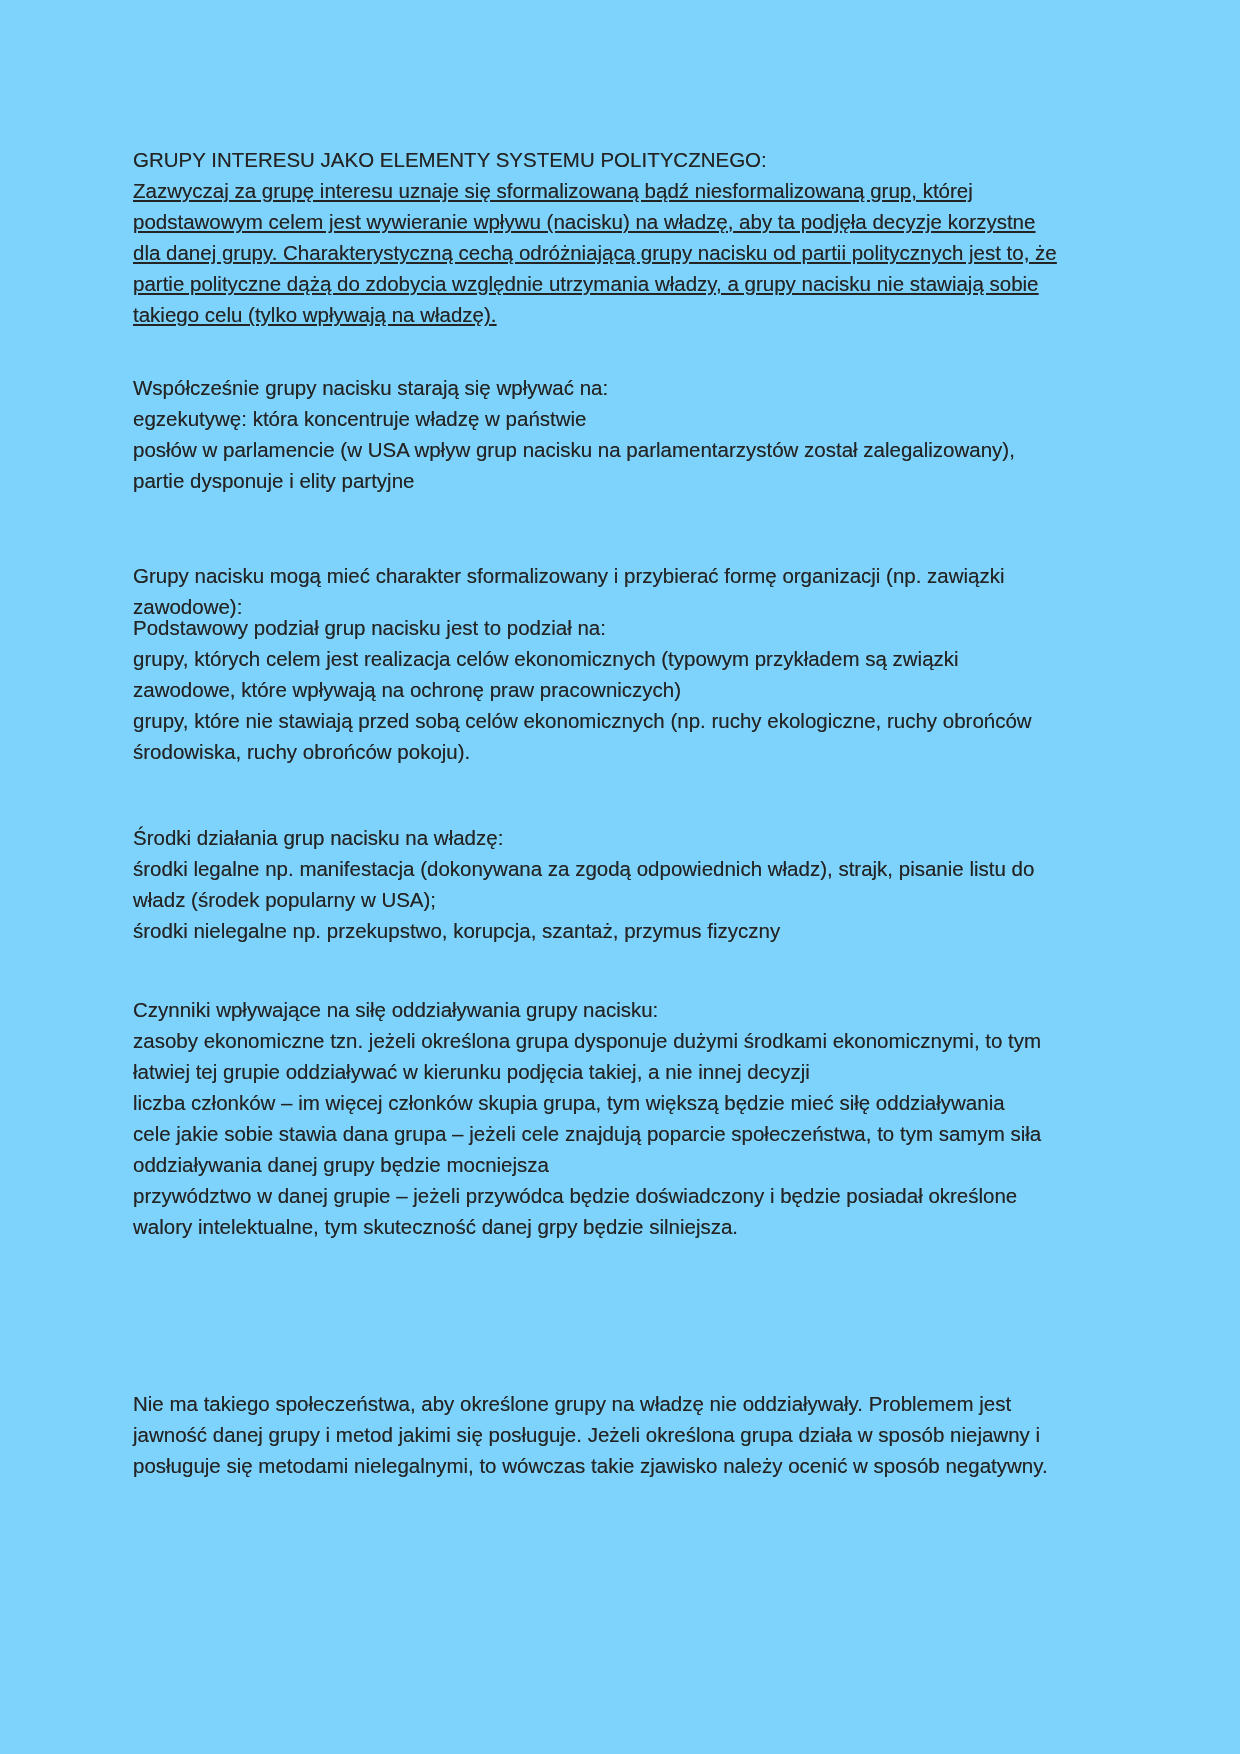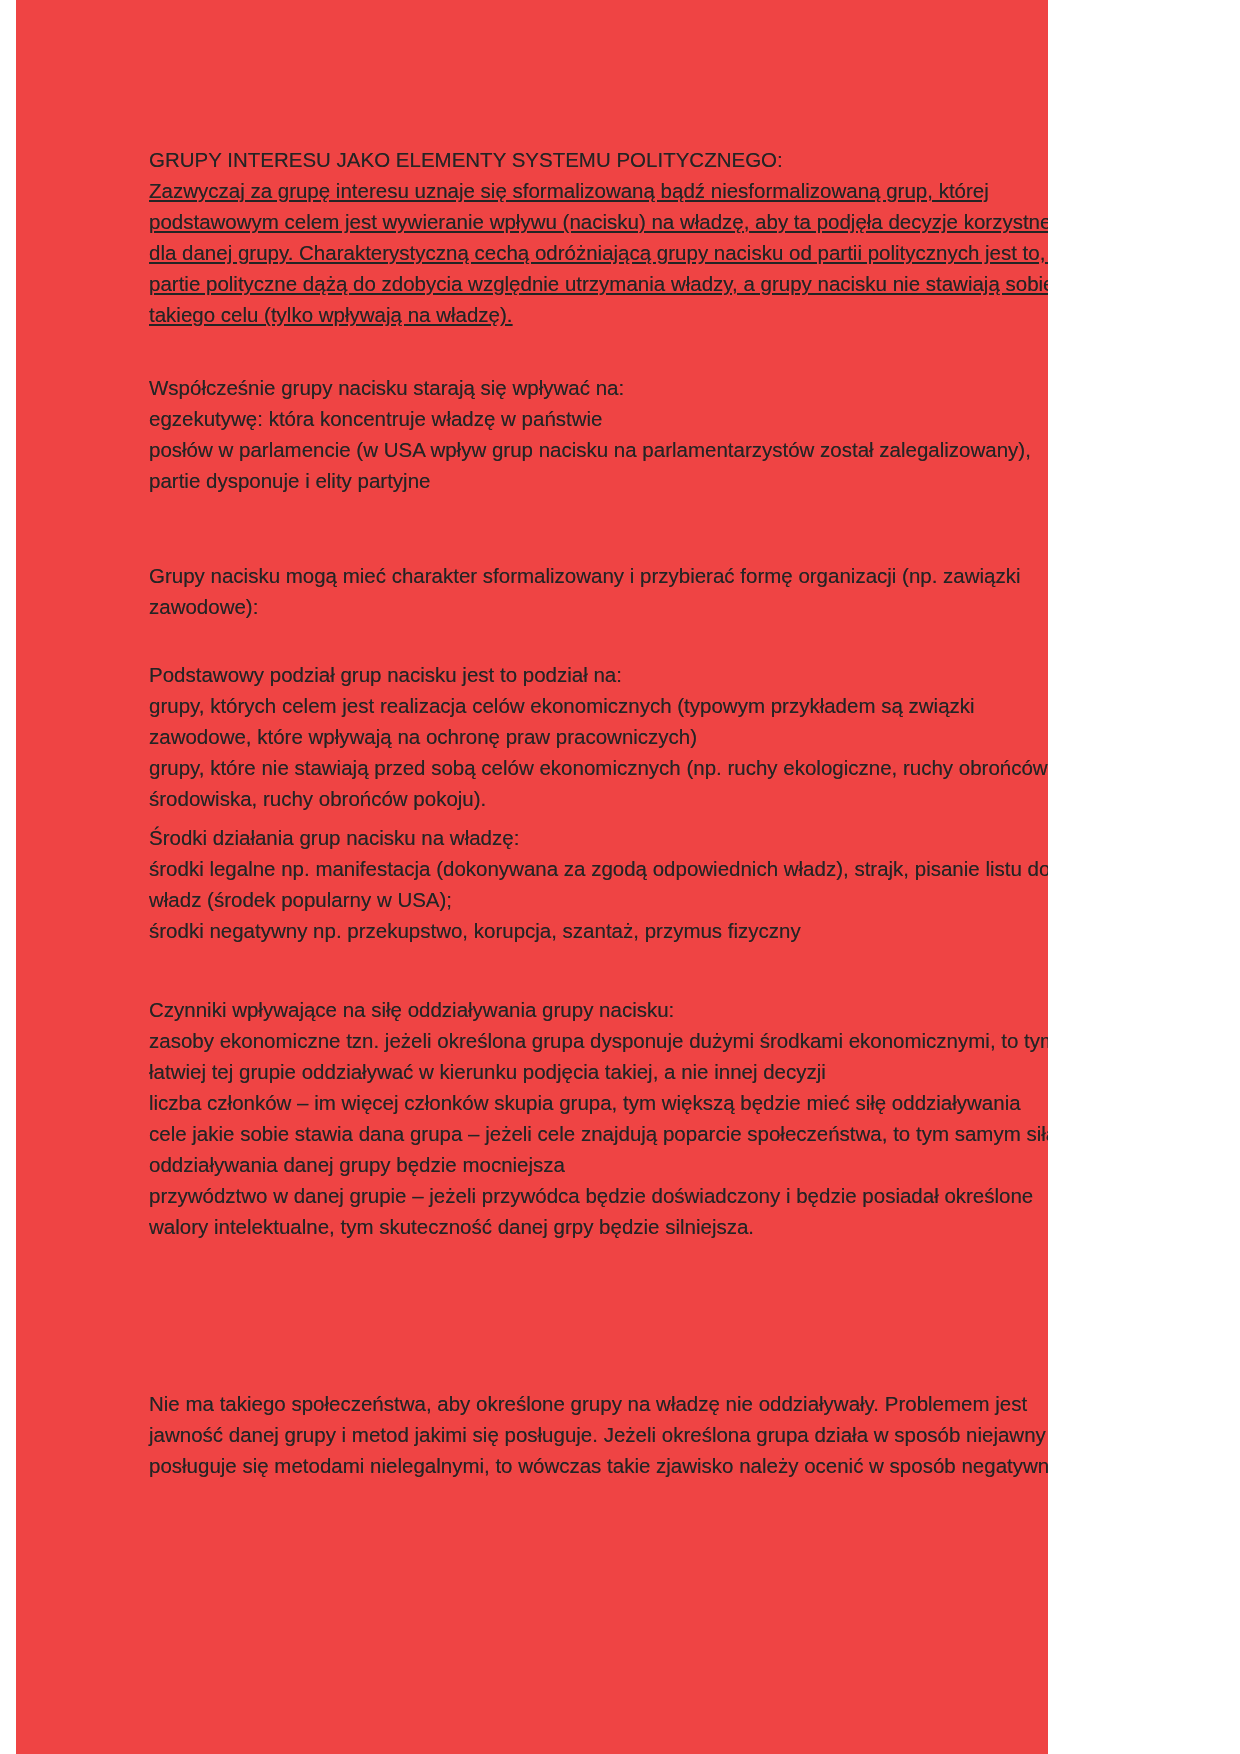--- a/index.html
+++ b/index.html
@@ -2,45 +2,44 @@
 <html><head>
 <meta charset="utf-8">
 <style>
   html, body {
     margin: 0;
     padding: 0;
     background: #ffffff;
   }
   .page {
     position: relative;
-    width: 1032px;
+    width: 1240px;
     height: 1754px;
-    background: #ef4444;
+    background: #7dd3fc;
     overflow: hidden;
     font-family: "Liberation Sans", "DejaVu Sans", sans-serif;
-    margin-left: 16px;
   }
   .para {
     position: absolute;
     left: 133px;
     margin: 0;
     width: 1030px;
     font-size: 20.5px;
     line-height: 31px;
     color: #242424;
     letter-spacing: 0px;
     white-space: pre;
     text-shadow: 0 0 0.6px rgba(40,40,40,0.55);
   }
   
   .para-title       { top: 144px; }
   .para-definition  { top: 175px; text-decoration: underline; }
   .para-influence-targets { top: 372px; }
   .para-formal-character  { top: 560px; }
-  .para-basic-division    { top: 659px; }
+  .para-basic-division    { top: 612px; }
   .para-means-of-action   { top: 822px; }
   .para-strength-factors  { top: 994px; }
   .para-conclusion        { top: 1388px; }
 </style>
 </head>
 <body>
 
 <div class="page">
   <div id="doc-content">
       <p class="para para-title">GRUPY INTERESU JAKO ELEMENTY SYSTEMU POLITYCZNEGO:</p>
@@ -56,21 +55,21 @@
       <p class="para para-formal-character">Grupy nacisku mogą mieć charakter sformalizowany i przybierać formę organizacji (np. zawiązki
 zawodowe):</p>
       <p class="para para-basic-division">Podstawowy podział grup nacisku jest to podział na:
 grupy, których celem jest realizacja celów ekonomicznych (typowym przykładem są związki
 zawodowe, które wpływają na ochronę praw pracowniczych)
 grupy, które nie stawiają przed sobą celów ekonomicznych (np. ruchy ekologiczne, ruchy obrońców
 środowiska, ruchy obrońców pokoju).</p>
       <p class="para para-means-of-action">Środki działania grup nacisku na władzę:
 środki legalne np. manifestacja (dokonywana za zgodą odpowiednich władz), strajk, pisanie listu do
 władz (środek popularny w USA);
-środki negatywny np. przekupstwo, korupcja, szantaż, przymus fizyczny</p>
+środki nielegalne np. przekupstwo, korupcja, szantaż, przymus fizyczny</p>
       <p class="para para-strength-factors">Czynniki wpływające na siłę oddziaływania grupy nacisku:
 zasoby ekonomiczne tzn. jeżeli określona grupa dysponuje dużymi środkami ekonomicznymi, to tym
 łatwiej tej grupie oddziaływać w kierunku podjęcia takiej, a nie innej decyzji
 liczba członków – im więcej członków skupia grupa, tym większą będzie mieć siłę oddziaływania
 cele jakie sobie stawia dana grupa – jeżeli cele znajdują poparcie społeczeństwa, to tym samym siła
 oddziaływania danej grupy będzie mocniejsza
 przywództwo w danej grupie – jeżeli przywódca będzie doświadczony i będzie posiadał określone
 walory intelektualne, tym skuteczność danej grpy będzie silniejsza.</p>
       <p class="para para-conclusion">Nie ma takiego społeczeństwa, aby określone grupy na władzę nie oddziaływały. Problemem jest
 jawność danej grupy i metod jakimi się posługuje. Jeżeli określona grupa działa w sposób niejawny i

